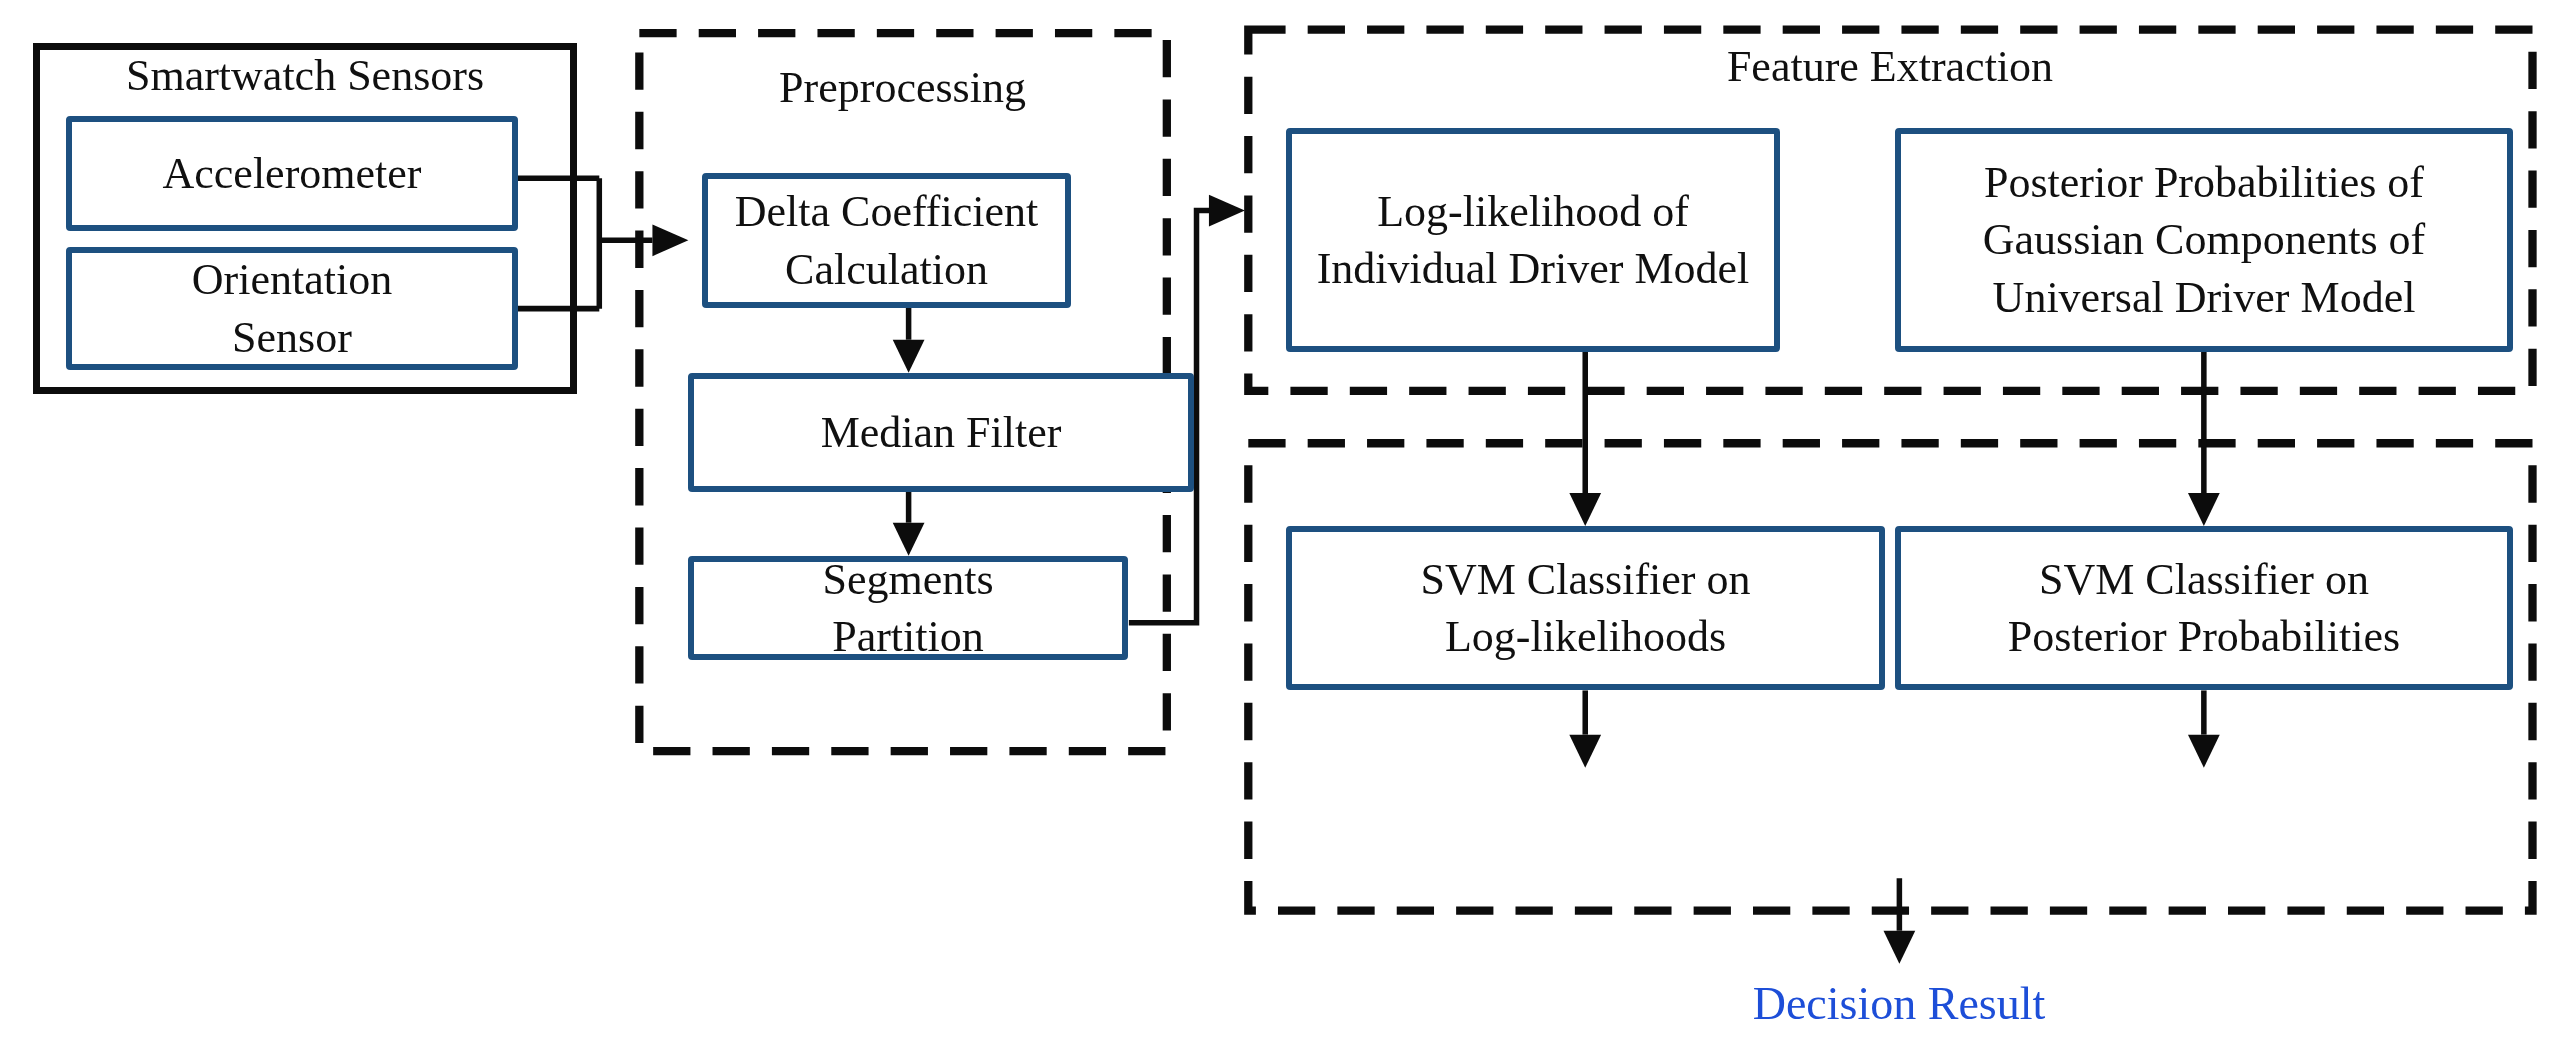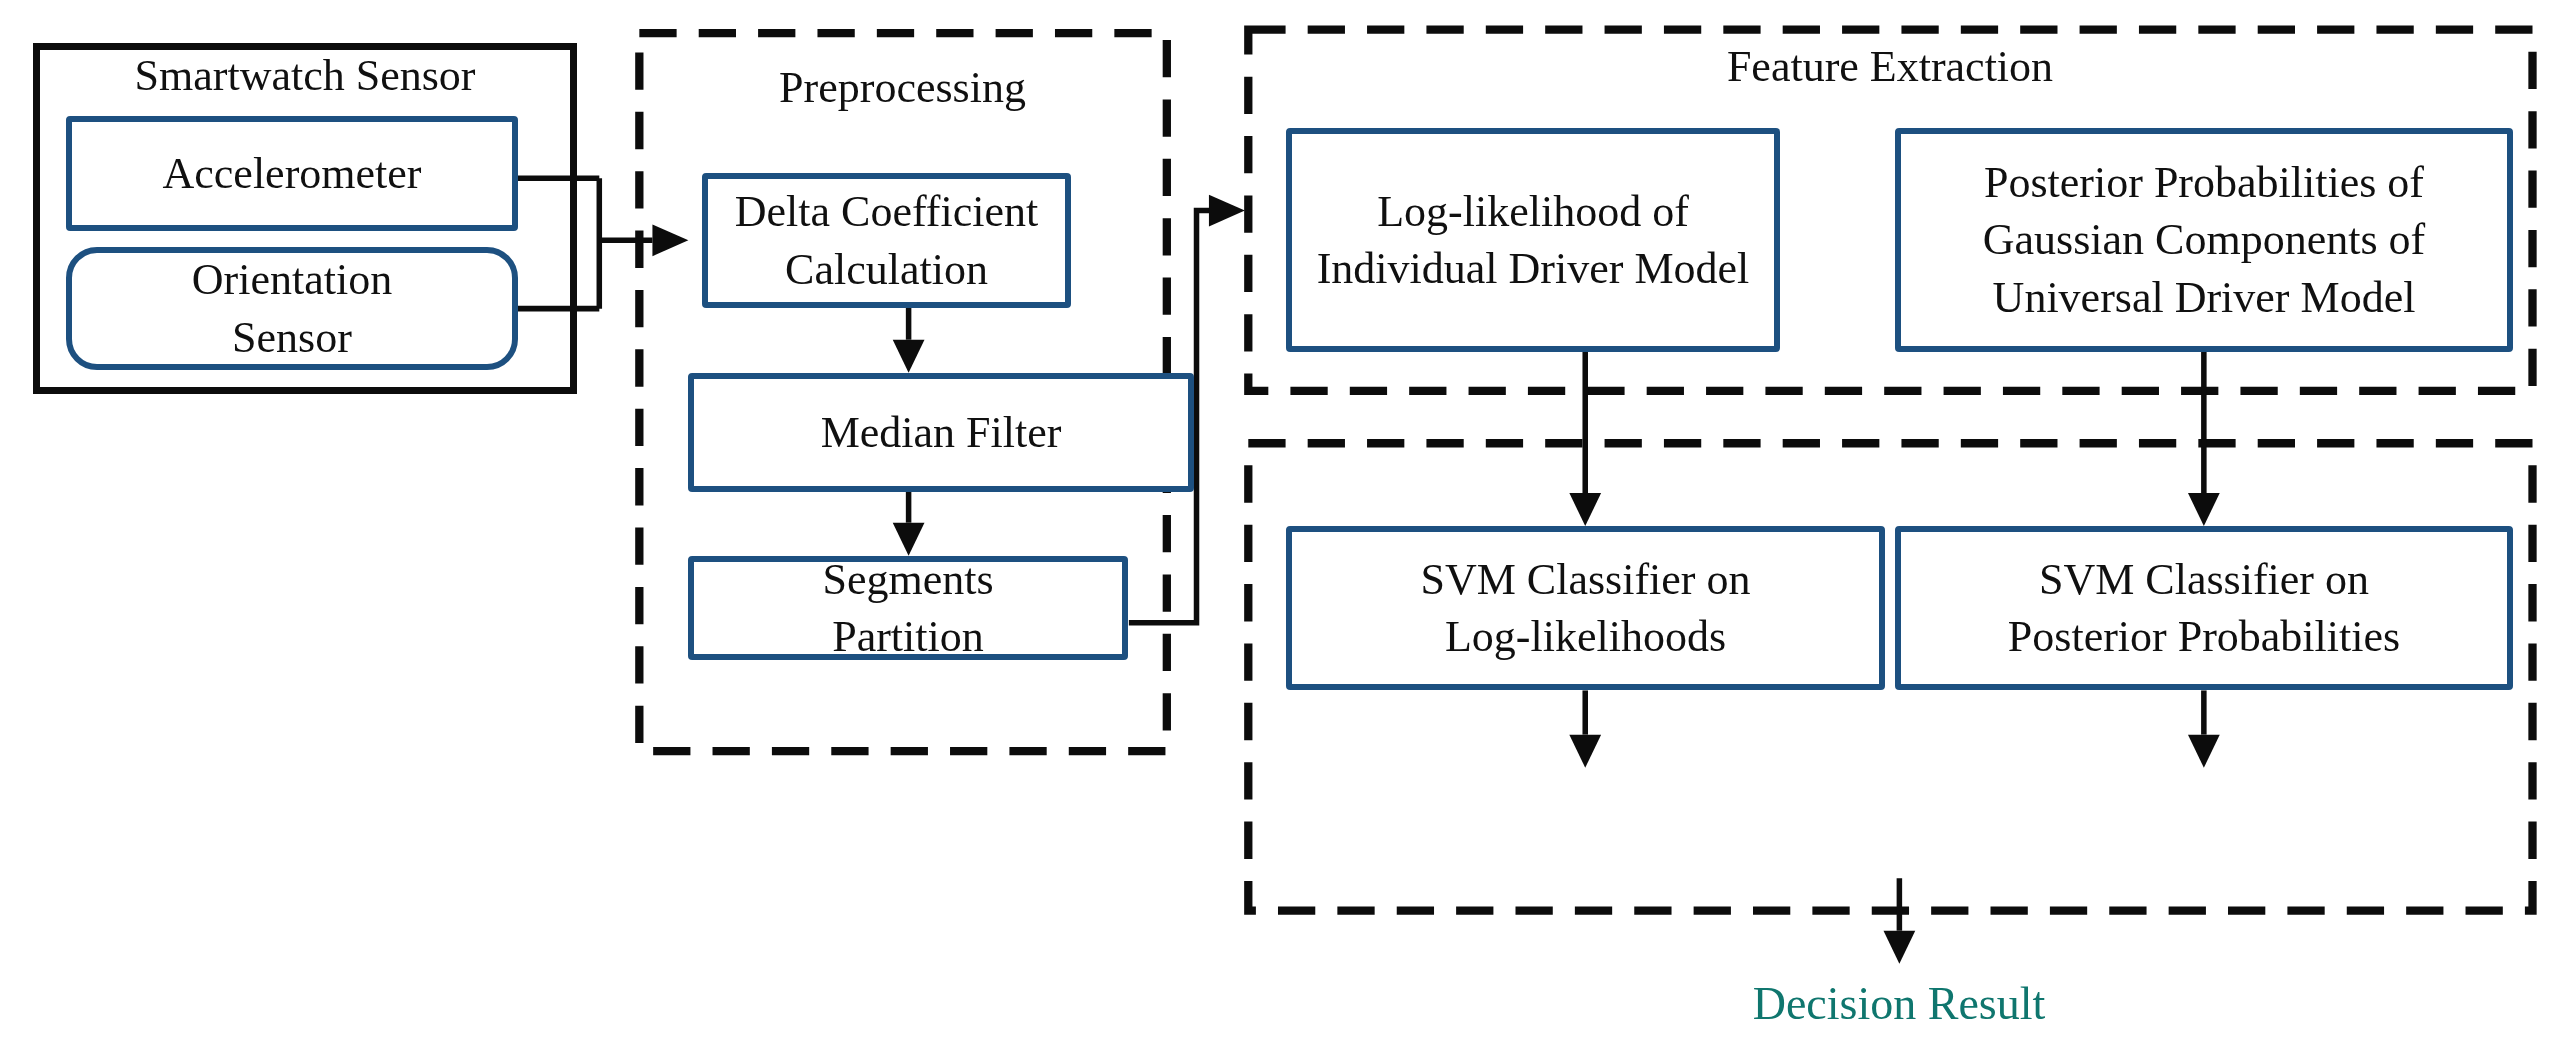--- a/index.html
+++ b/index.html
@@ -40,21 +40,21 @@
   .group-title{
     position:absolute;z-index:3;
     text-align:center;
     font-size:44px;line-height:1.1;
     color:#101010;
   }
   .free-label{
     position:absolute;z-index:3;
     text-align:center;
     font-size:46px;line-height:1.1;
-    color:#0f766e;
+    color:#1d4ed8;
   }
 </style>
 </head>
 <body>
 
 <div id="canvas">
 
   <svg id="connector-layer" width="2576" height="1055" viewBox="0 0 3731 1528">
 
     <rect class="dashed-rect" x="926" y="48" width="764" height="1040"></rect>
@@ -104,24 +104,24 @@
       <polygon class="arrowhead" points="3192,1112 3169,1064 3215,1064"></polygon>
     </g>
 
     <g>
       <path class="conn" d="M2751 1272 V1348"></path>
       <polygon class="arrowhead" points="2751,1396 2728,1348 2774,1348"></polygon>
     </g>
   </svg>
 
   <div class="group-solid" style="left:33px;top:43px;width:544px;height:351px;"></div>
-  <div class="group-title" style="left:33px;top:52px;width:544px;">Smartwatch Sensor</div>
+  <div class="group-title" style="left:33px;top:52px;width:544px;">Smartwatch Sensors</div>
 
   <div class="node" style="left:66px;top:116px;width:452px;height:115px;">Accelerometer</div>
-  <div class="node" style="left:66px;top:247px;width:452px;height:123px;border-radius:31px;">Orientation<br>Sensor</div>
+  <div class="node" style="left:66px;top:247px;width:452px;height:123px;">Orientation<br>Sensor</div>
 
   <div class="group-title" style="left:639px;top:64px;width:527px;">Preprocessing</div>
 
   <div class="node" style="left:688px;top:173px;width:369px;height:135px;margin-left:14px;">Delta Coefficient<br>Calculation</div>
   <div class="node" style="left:688px;top:373px;width:506px;height:119px;">Median Filter</div>
   <div class="node" style="left:688px;top:556px;width:440px;height:104px;">Segments<br>Partition</div>
 
   <div class="group-title" style="left:1248px;top:43px;width:1284px;">Feature Extraction</div>
 
   <div class="node" style="left:1286px;top:128px;width:494px;height:224px;">Log-likelihood of<br>Individual Driver Model</div>

